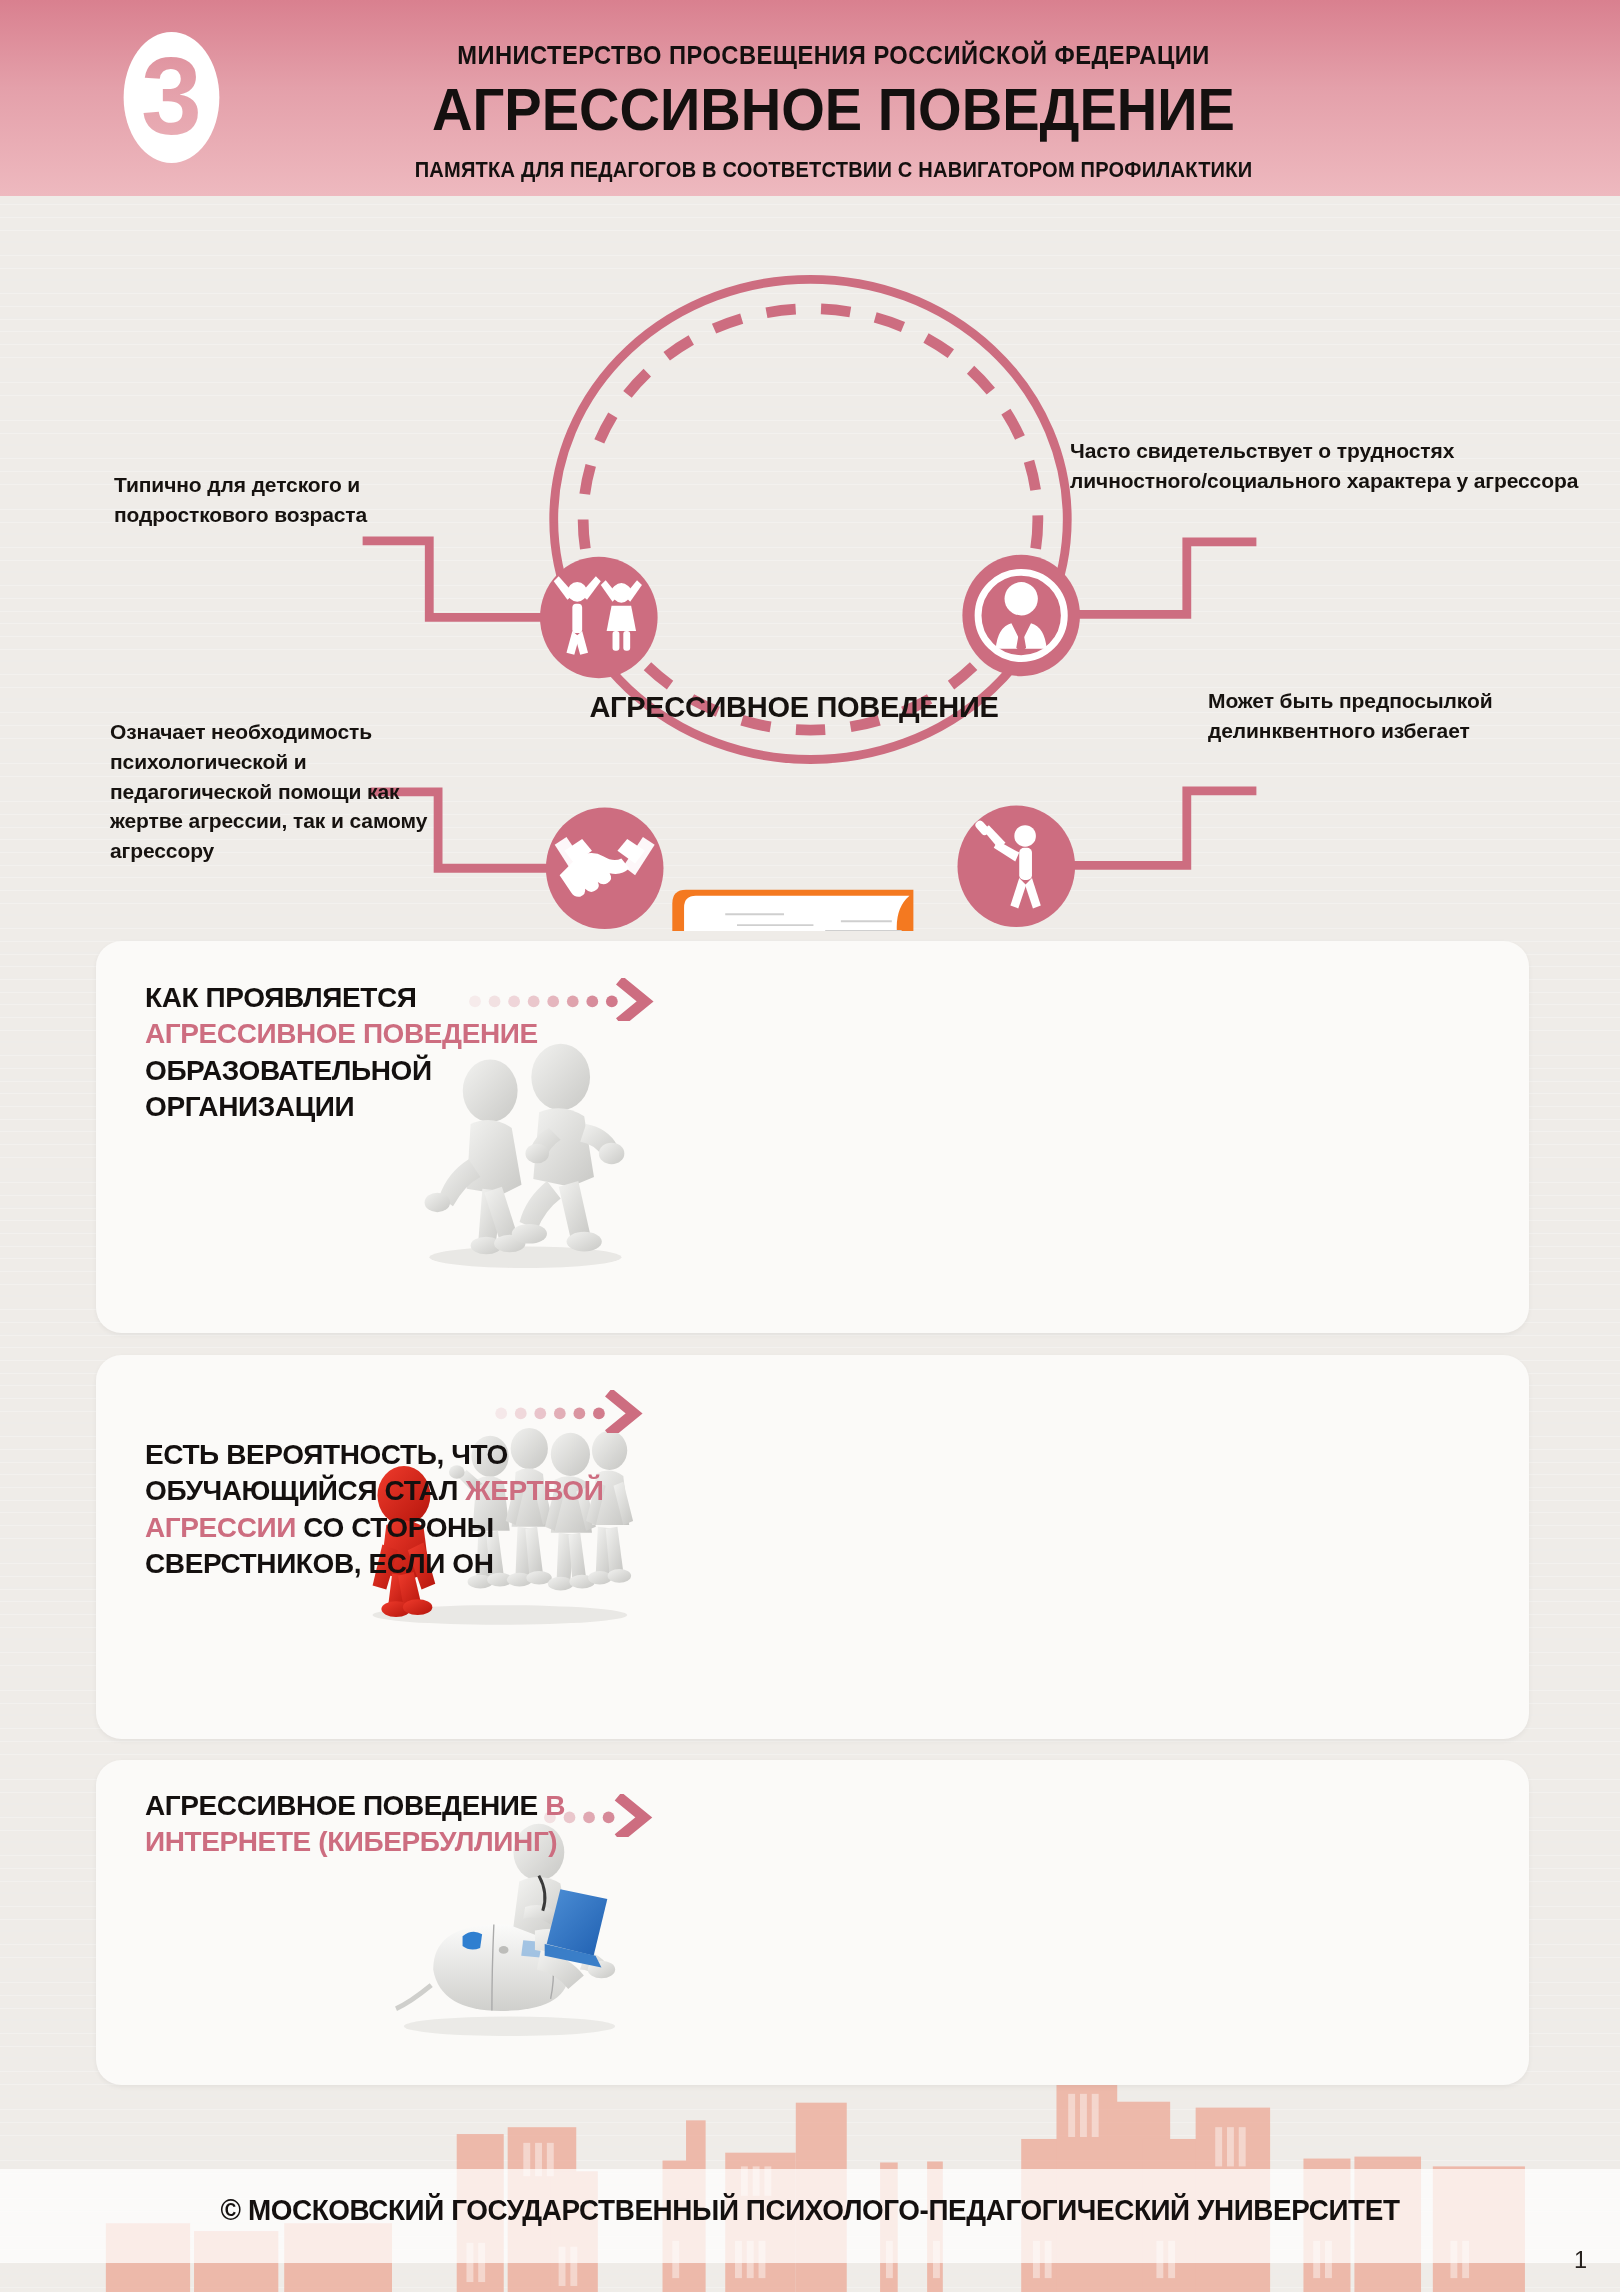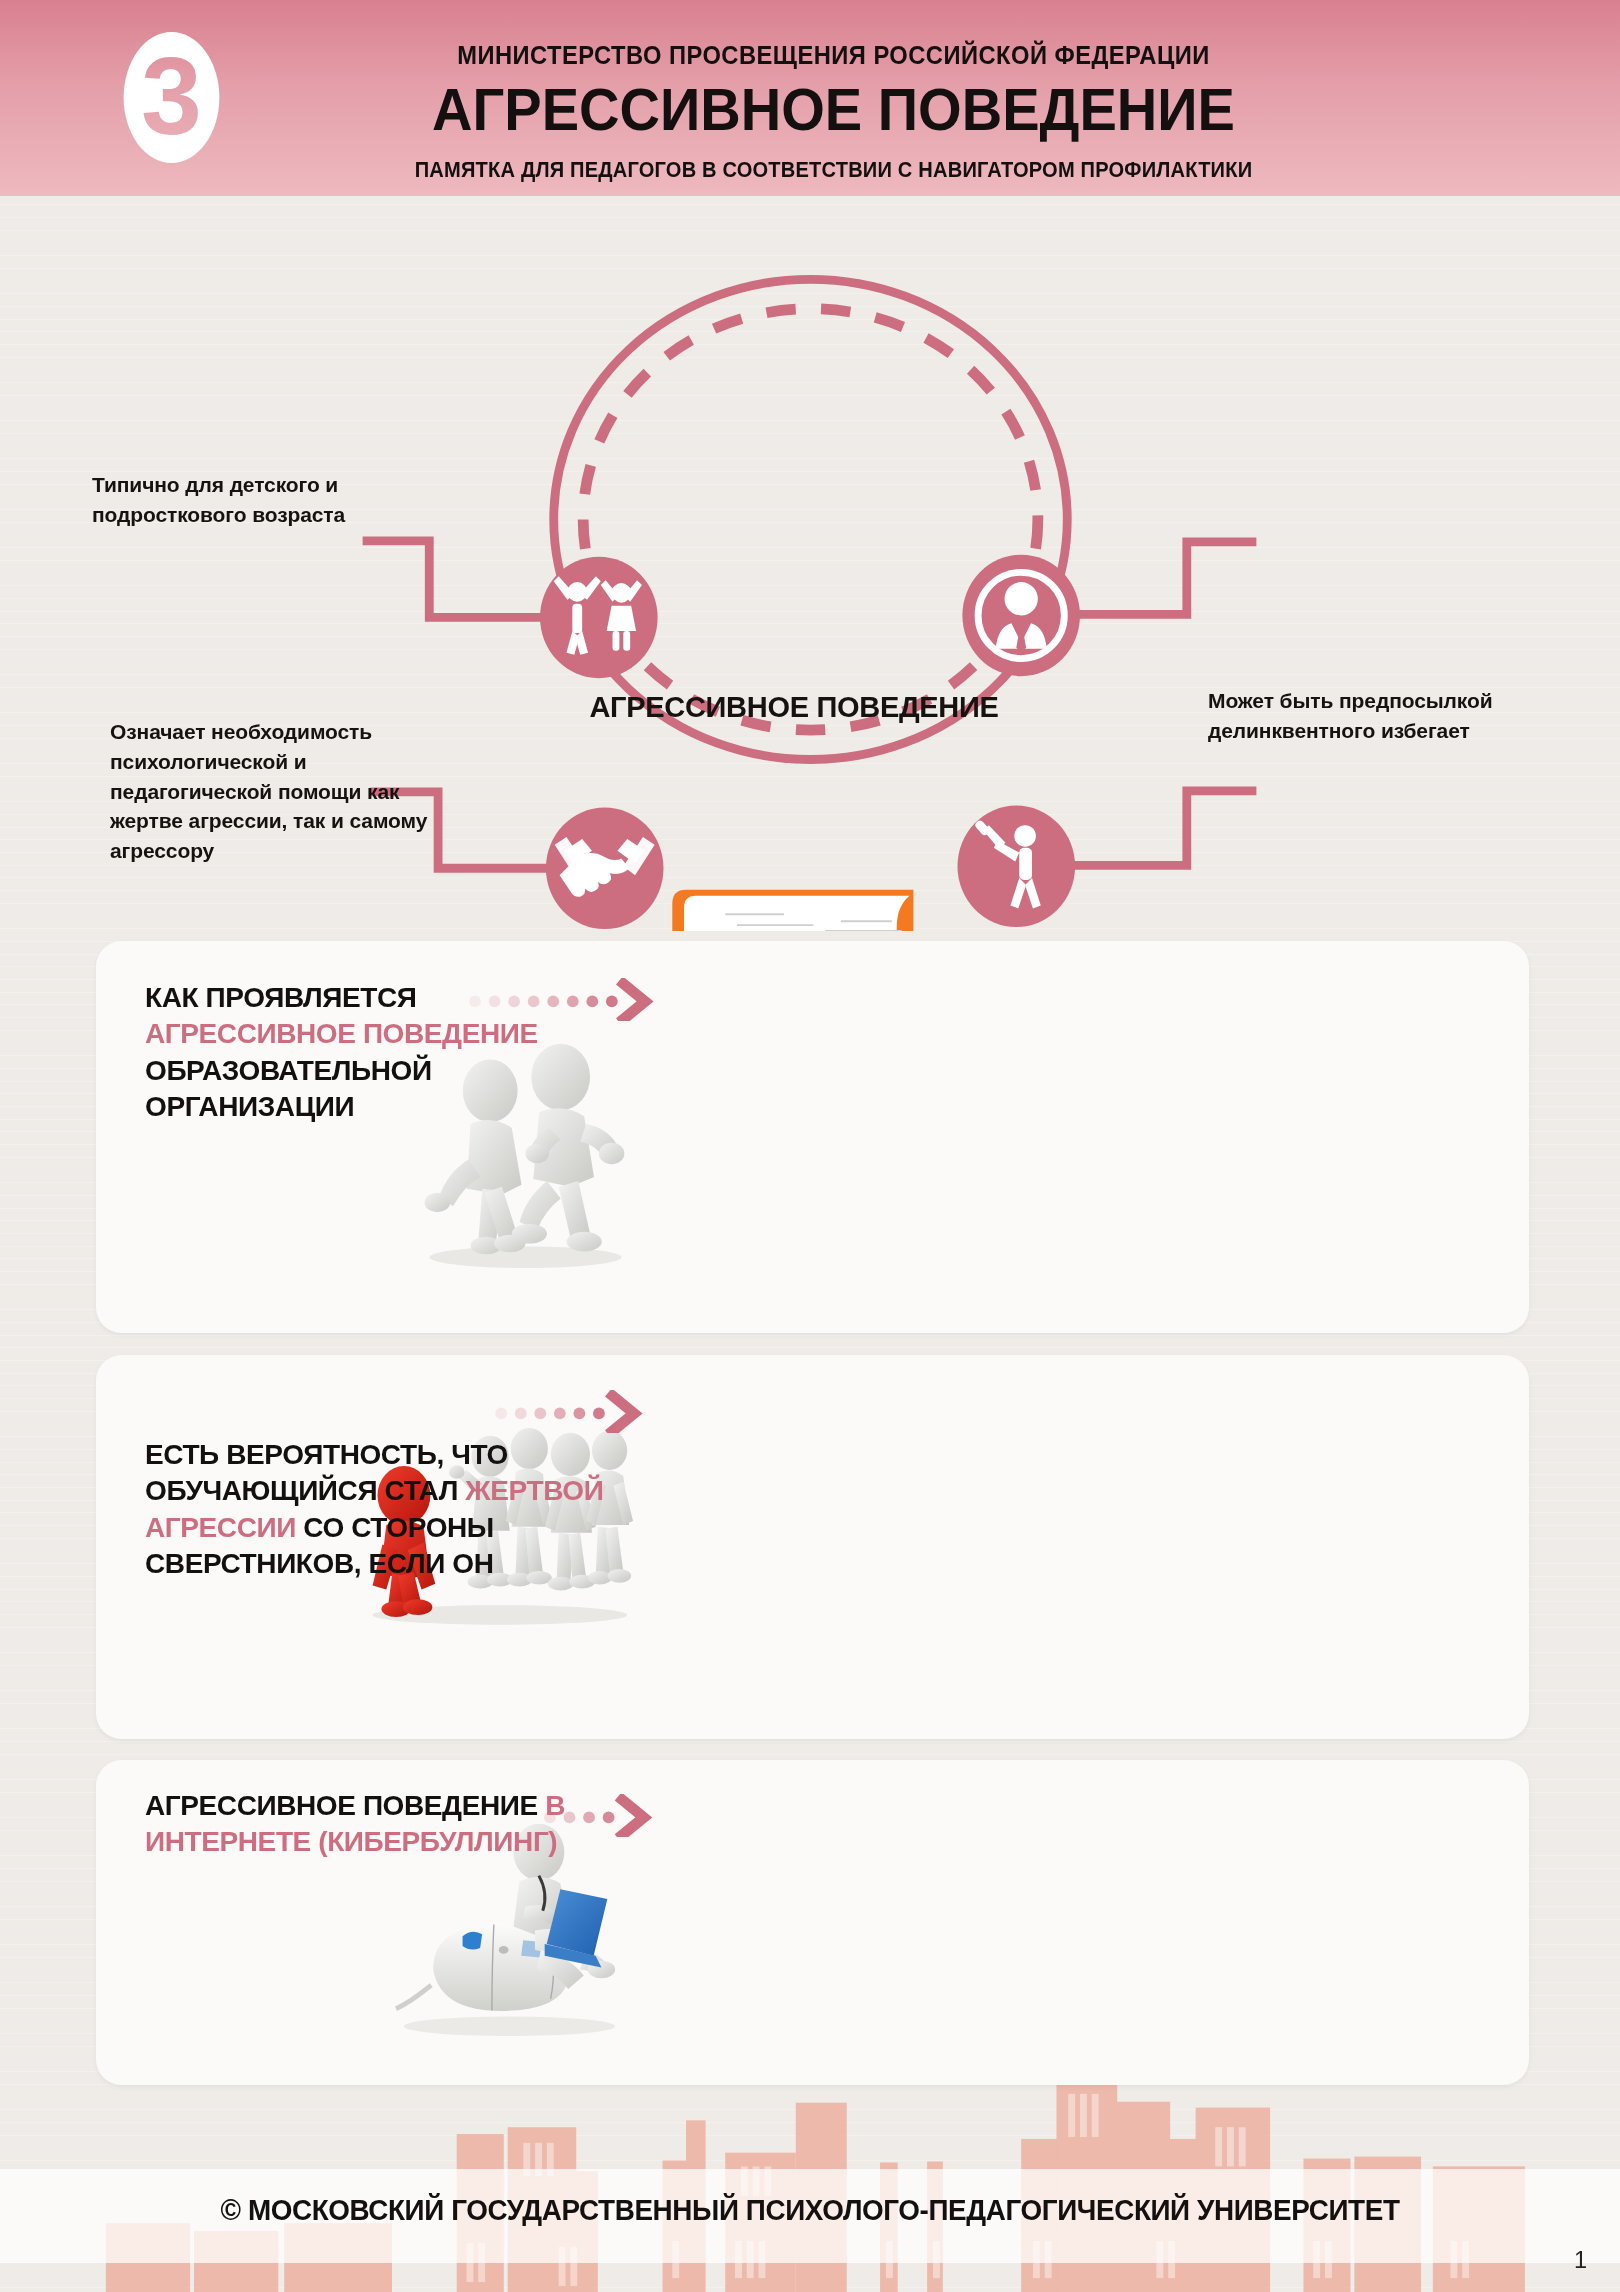--- a/index.html
+++ b/index.html
@@ -51,21 +51,21 @@
     transform:scaleX(.93);
   }
 
   
   .diagram{position:absolute;left:0;top:196px;width:1620px;height:735px;z-index:3;}
   .diagram svg{position:absolute;left:0;top:0;}
   .dlabel{
     position:absolute;font-size:21px;font-weight:bold;color:#16120f;
     line-height:1.42;letter-spacing:-0.1px;
   }
-  .dl-tl{left:92px;top:274px;width:353px;}
+  .dl-tl{left:114px;top:274px;width:353px;}
   .dl-tr{left:1070px;top:240px;width:510px;}
   .dl-bl{left:110px;top:521px;width:333px;}
   .dl-br{left:1208px;top:490px;width:363px;text-align:left;}
   .center-label{
     position:absolute;left:549px;top:495px;width:490px;text-align:center;
     font-size:29px;font-weight:bold;color:#16120f;letter-spacing:-0.3px;
   }
 
   
   .card{
@@ -256,20 +256,21 @@
         <line x1="726" y1="866" x2="786" y2="866"></line>
           <line x1="740" y1="878" x2="816" y2="878"></line>
         <line x1="752" y1="890" x2="822" y2="890"></line>
           <line x1="846" y1="874" x2="898" y2="874"></line>
         <line x1="832" y1="885" x2="908" y2="885"></line>
       </g>
     </g>
   </svg>
 
   <div class="dlabel dl-tl">Типично для детского и подросткового возраста</div>
+  <div class="dlabel dl-tr">Часто свидетельствует о трудностях личностного/социального характера у агрессора</div>
   <div class="dlabel dl-bl">Означает необходимость психологической и педагогической помощи как жертве агрессии, так и самому агрессору</div>
   <div class="dlabel dl-br">Может быть предпосылкой делинквентного избегает</div>
   <div class="center-label">АГРЕССИВНОЕ ПОВЕДЕНИЕ</div>
 </div>
 
 <div class="card" id="card1"></div>
 
 <div class="card-head" style="left:145px;top:980px;z-index:6;">
   <span>КАК ПРОЯВЛЯЕТСЯ </span><span class="hl">АГРЕССИВНОЕ ПОВЕДЕНИЕ </span><span>ОБРАЗОВАТЕЛЬНОЙ ОРГАНИЗАЦИИ</span>
 </div>

